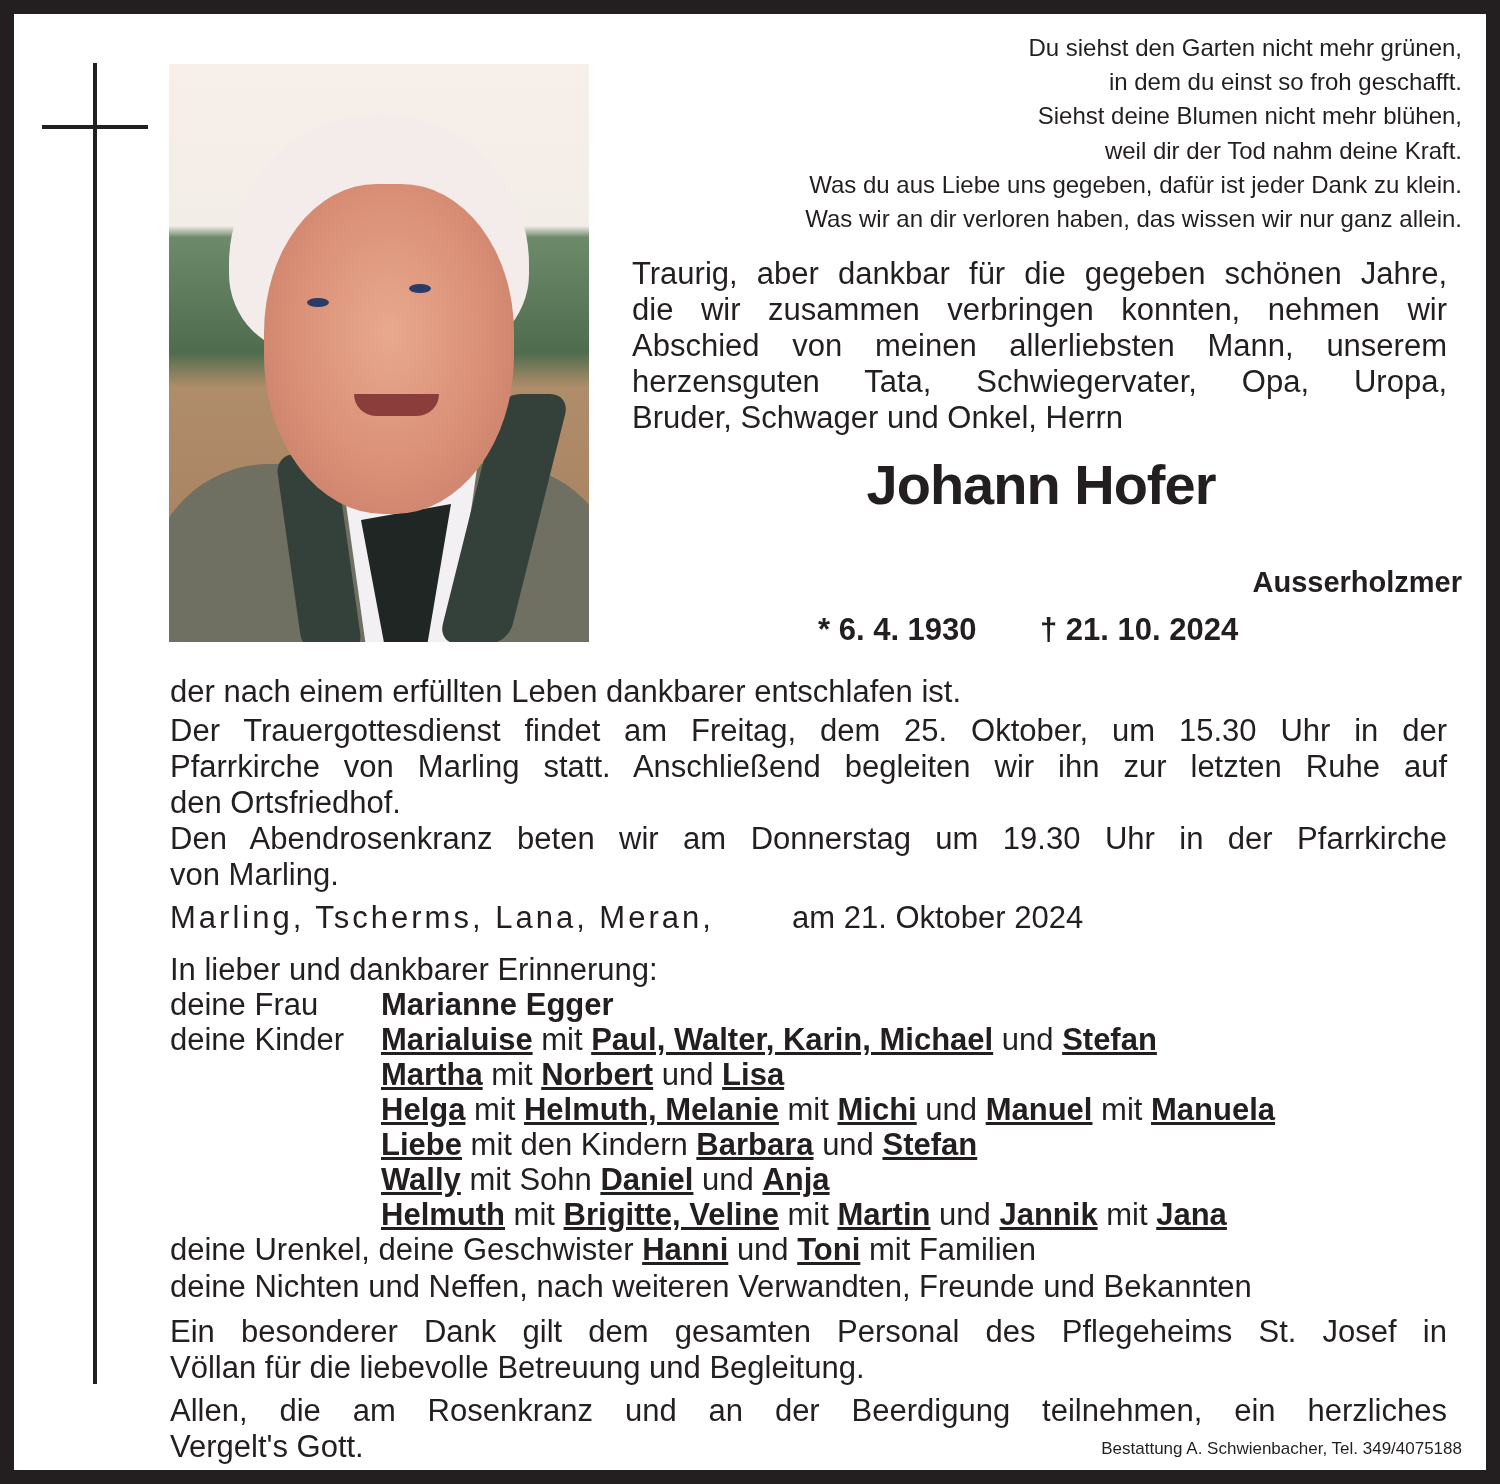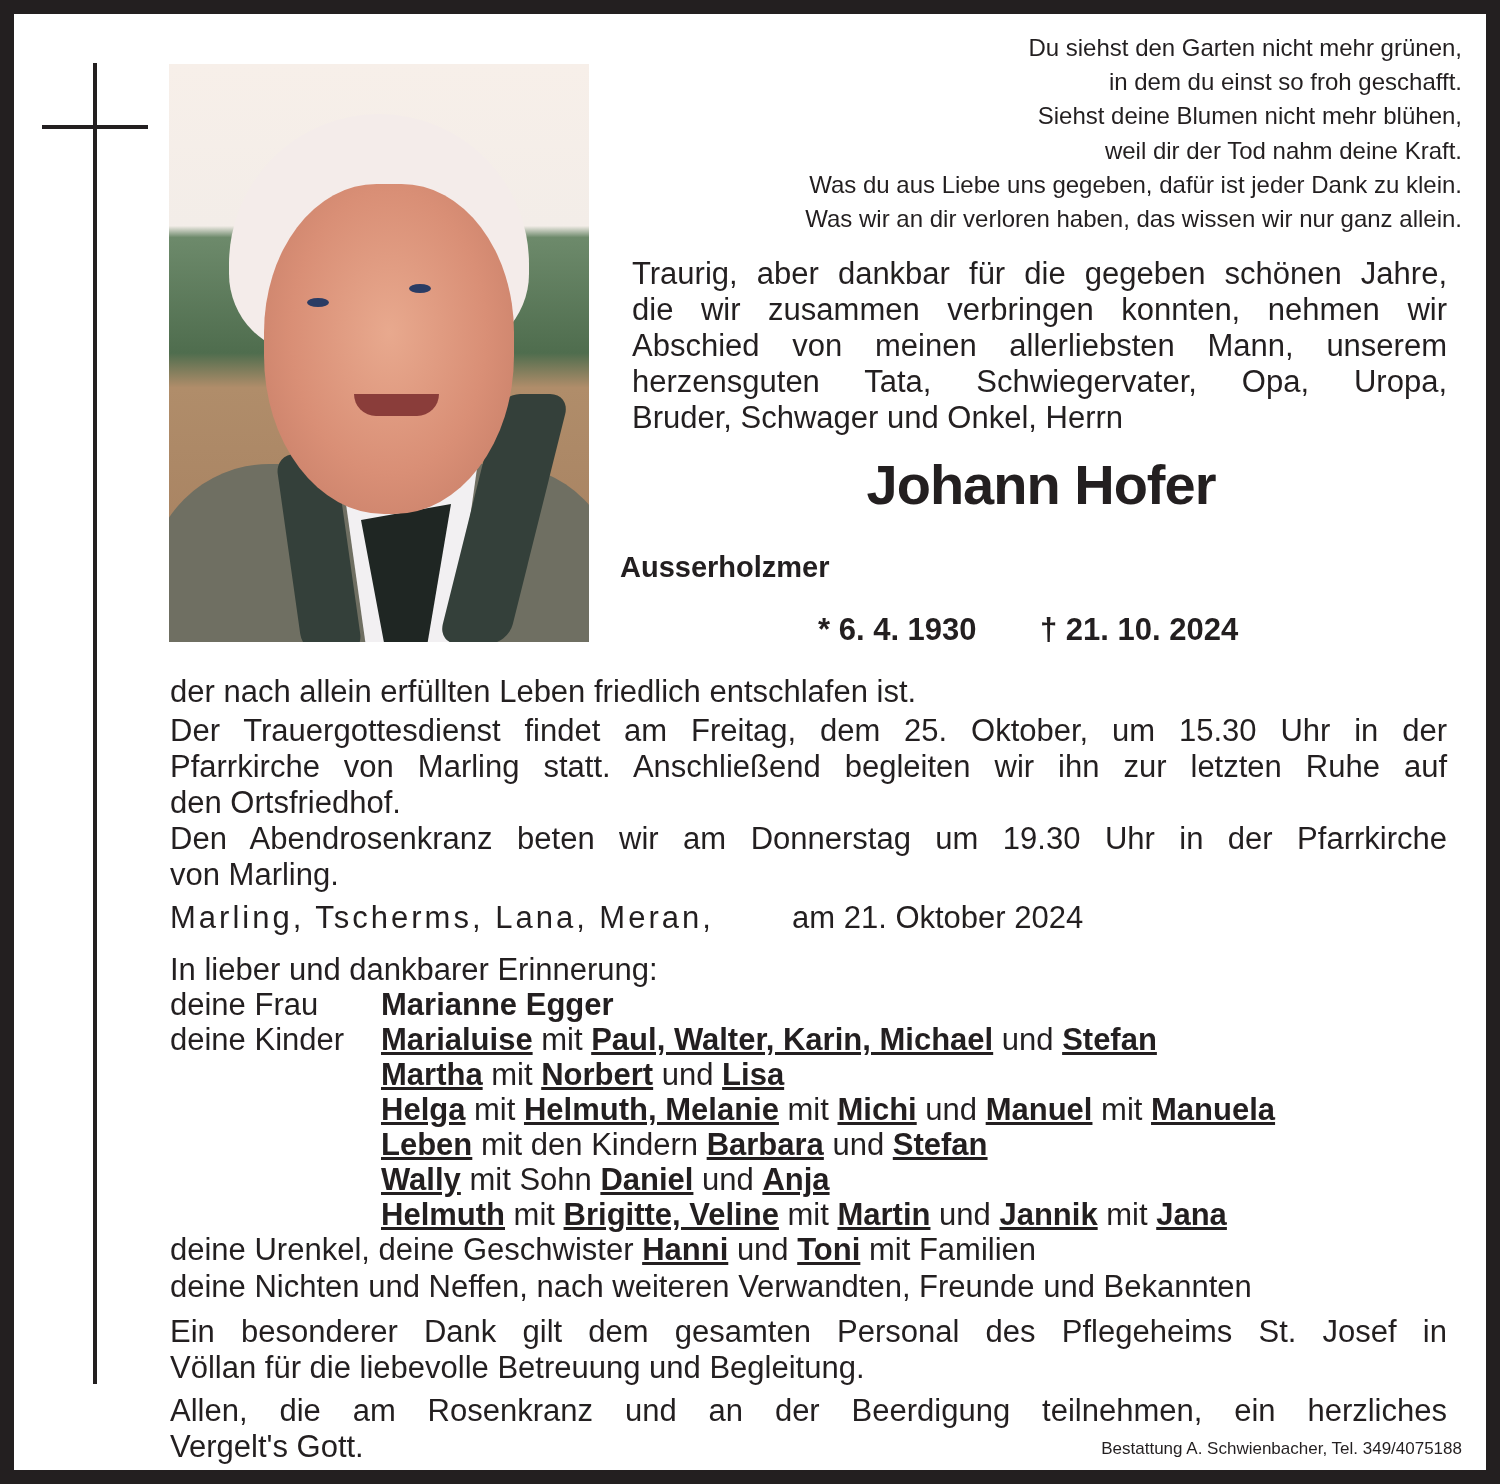--- a/index.html
+++ b/index.html
@@ -56,43 +56,43 @@
 <div class="txt poem" style="top:171px">Was du aus Liebe uns gegeben, dafür ist jeder Dank zu klein.</div>
 <div class="txt poem" style="top:205px">Was wir an dir verloren haben, das wissen wir nur ganz allein.</div>
 
 <div class="txt body26 just" style="left:632px;width:815px;top:256px">Traurig, aber dankbar für die gegeben schönen Jahre,</div>
 <div class="txt body26 just" style="left:632px;width:815px;top:292px">die wir zusammen verbringen konnten, nehmen wir</div>
 <div class="txt body26 just" style="left:632px;width:815px;top:328px">Abschied von meinen allerliebsten Mann, unserem</div>
 <div class="txt body26 just" style="left:632px;width:815px;top:364px">herzensguten Tata, Schwiegervater, Opa, Uropa,</div>
 <div class="txt body26" style="left:632px;top:400px">Bruder, Schwager und Onkel, Herrn</div>
 
 <div class="txt bold" style="left:620px;width:842px;text-align:center;top:452px;font-size:56px;letter-spacing:-1px">Johann Hofer</div>
-<div class="txt bold" style="left:620px;width:842px;text-align:left;top:551px;font-size:29px">Ausserholzmer</div>
+<div class="txt bold" style="left:620px;width:842px;text-align:right;top:566px;font-size:29px">Ausserholzmer</div>
 <div class="txt bold" style="left:818px;top:612px;font-size:31px">* 6. 4. 1930</div>
 <div class="txt bold" style="left:1040px;top:612px;font-size:31px">† 21. 10. 2024</div>
 
-<div class="txt body26" style="left:170px;top:674px">der nach allein erfüllten Leben friedlich entschlafen ist.</div>
+<div class="txt body26" style="left:170px;top:674px">der nach einem erfüllten Leben dankbarer entschlafen ist.</div>
 <div class="txt body26 just" style="left:170px;width:1277px;top:713px">Der Trauergottesdienst findet am Freitag, dem 25. Oktober, um 15.30 Uhr in der</div>
 <div class="txt body26 just" style="left:170px;width:1277px;top:749px">Pfarrkirche von Marling statt. Anschließend begleiten wir ihn zur letzten Ruhe auf</div>
 <div class="txt body26" style="left:170px;top:785px">den Ortsfriedhof.</div>
 <div class="txt body26 just" style="left:170px;width:1277px;top:821px">Den Abendrosenkranz beten wir am Donnerstag um 19.30 Uhr in der Pfarrkirche</div>
 <div class="txt body26" style="left:170px;top:857px">von Marling.</div>
 
 <div class="txt body26" style="left:170px;top:900px;letter-spacing:3px">Marling, Tscherms, Lana, Meran,</div>
 <div class="txt body26" style="left:792px;top:900px">am 21. Oktober 2024</div>
 
 <div class="txt body26" style="left:170px;top:952px">In lieber und dankbarer Erinnerung:</div>
 <div class="txt body26" style="left:170px;top:987px">deine Frau</div>
 <div class="txt body26 bold" style="left:381px;top:987px">Marianne Egger</div>
 <div class="txt body26" style="left:170px;top:1022px">deine Kinder</div>
 
 <div class="txt body26" style="left:381px;top:1022px"><b>Marialuise</b><span> mit </span><b>Paul, Walter, Karin, Michael</b><span> und </span><b>Stefan</b></div>
 <div class="txt body26" style="left:381px;top:1057px"><b>Martha</b><span> mit </span><b>Norbert</b><span> und </span><b>Lisa</b></div>
 <div class="txt body26" style="left:381px;top:1092px"><b>Helga</b><span> mit </span><b>Helmuth, Melanie</b><span> mit </span><b>Michi</b><span> und </span><b>Manuel</b><span> mit </span><b>Manuela</b></div>
-<div class="txt body26" style="left:381px;top:1127px"><b>Leben</b><span> mit den Kindern </span><b>Barbara</b><span> und </span><b>Stefan</b></div>
+<div class="txt body26" style="left:381px;top:1127px"><b>Liebe</b><span> mit den Kindern </span><b>Barbara</b><span> und </span><b>Stefan</b></div>
 <div class="txt body26" style="left:381px;top:1162px"><b>Wally</b><span> mit Sohn </span><b>Daniel</b><span> und </span><b>Anja</b></div>
 <div class="txt body26" style="left:381px;top:1197px"><b>Helmuth</b><span> mit </span><b>Brigitte, Veline</b><span> mit </span><b>Martin</b><span> und </span><b>Jannik</b><span> mit </span><b>Jana</b></div>
 
 <div class="txt body26" style="left:170px;top:1232px"><span>deine Urenkel, deine Geschwister </span><b>Hanni</b><span> und </span><b>Toni</b><span> mit Familien</span></div>
 <div class="txt body26" style="left:170px;top:1269px">deine Nichten und Neffen, nach weiteren Verwandten, Freunde und Bekannten</div>
 
 <div class="txt body26 just" style="left:170px;width:1277px;top:1314px">Ein besonderer Dank gilt dem gesamten Personal des Pflegeheims St. Josef in</div>
 <div class="txt body26" style="left:170px;top:1350px">Völlan für die liebevolle Betreuung und Begleitung.</div>
 <div class="txt body26 just" style="left:170px;width:1277px;top:1393px">Allen, die am Rosenkranz und an der Beerdigung teilnehmen, ein herzliches</div>
 <div class="txt body26" style="left:170px;top:1429px">Vergelt's Gott.</div>

